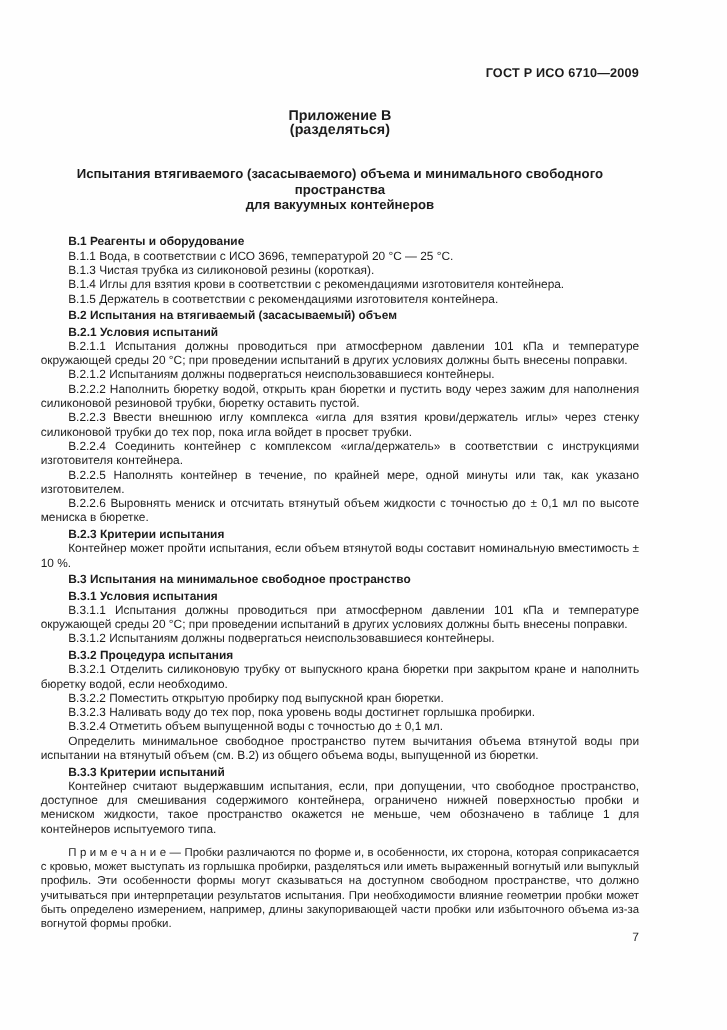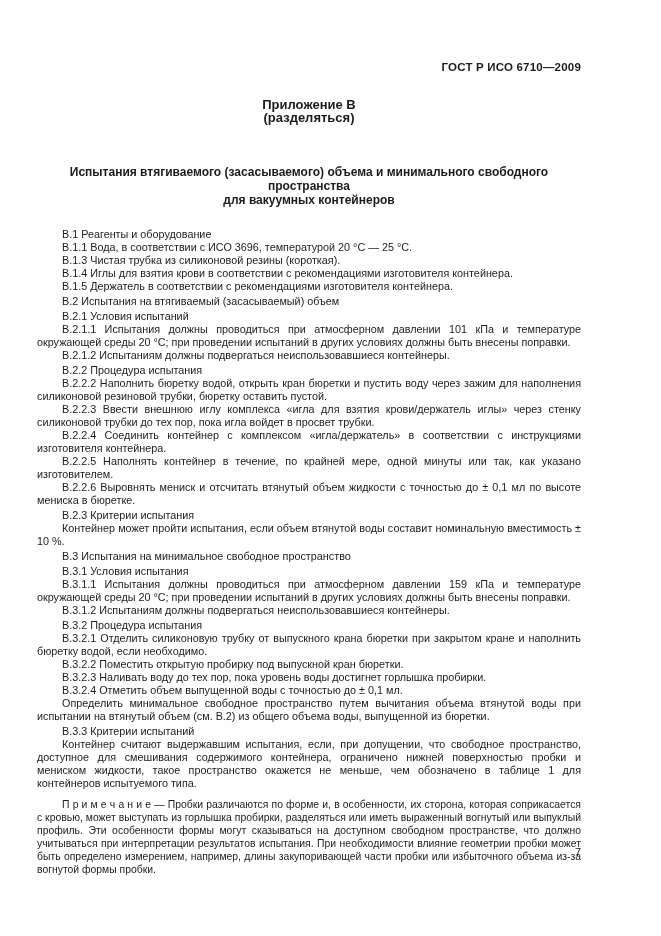--- a/index.html
+++ b/index.html
@@ -26,38 +26,38 @@
     letter-spacing: 0.2px;
   }
   .appendix {
     margin-top: 25px;
     text-align: center;
     font-size: 13px;
     font-weight: bold;
     line-height: 13px;
   }
   .doc-title {
-    margin-top: 41px;
+    margin-top: 27px;
     text-align: center;
     font-size: 12px;
     font-weight: bold;
     line-height: 14px;
   }
   .content {
     margin-top: 21px;
     font-size: 10.8px;
     line-height: 13px;
   }
   .content .p {
     text-indent: 25px;
     text-align: justify;
   }
   .content .h {
     text-indent: 25px;
-    font-weight: normal;
+    font-weight: bold;
     margin-top: 2px;
   }
   .content .note {
     text-indent: 25px;
     text-align: justify;
     font-size: 10.4px;
     line-height: 13px;
     margin-top: 8px;
   }
   .page-number {
@@ -87,31 +87,30 @@
     <div class="content">
         <div class="h">В.1 Реагенты и оборудование</div>
         <div class="p">В.1.1 Вода, в соответствии с ИСО 3696, температурой 20 °С — 25 °С.</div>
         <div class="p">В.1.3 Чистая трубка из силиконовой резины (короткая).</div>
         <div class="p">В.1.4 Иглы для взятия крови в соответствии с рекомендациями изготовителя контейнера.</div>
         <div class="p">В.1.5 Держатель в соответствии с рекомендациями изготовителя контейнера.</div>
         <div class="h">В.2 Испытания на втягиваемый (засасываемый) объем</div>
         <div class="h">В.2.1 Условия испытаний</div>
         <div class="p">В.2.1.1 Испытания должны проводиться при атмосферном давлении 101 кПа и температуре окружающей среды 20 °С; при проведении испытаний в других условиях должны быть внесены поправки.</div>
         <div class="p">В.2.1.2 Испытаниям должны подвергаться неиспользовавшиеся контейнеры.</div>
-        <div class="h">В.2.2 Процедура испытания</div>
         <div class="p">В.2.2.2 Наполнить бюретку водой, открыть кран бюретки и пустить воду через зажим для наполнения силиконовой резиновой трубки, бюретку оставить пустой.</div>
         <div class="p">В.2.2.3 Ввести внешнюю иглу комплекса «игла для взятия крови/держатель иглы» через стенку силиконовой трубки до тех пор, пока игла войдет в просвет трубки.</div>
         <div class="p">В.2.2.4 Соединить контейнер с комплексом «игла/держатель» в соответствии с инструкциями изготовителя контейнера.</div>
         <div class="p">В.2.2.5 Наполнять контейнер в течение, по крайней мере, одной минуты или так, как указано изготовителем.</div>
         <div class="p">В.2.2.6 Выровнять мениск и отсчитать втянутый объем жидкости с точностью до ± 0,1 мл по высоте мениска в бюретке.</div>
         <div class="h">В.2.3 Критерии испытания</div>
         <div class="p">Контейнер может пройти испытания, если объем втянутой воды составит номинальную вместимость ± 10 %.</div>
         <div class="h">В.3 Испытания на минимальное свободное пространство</div>
         <div class="h">В.3.1 Условия испытания</div>
-        <div class="p">В.3.1.1 Испытания должны проводиться при атмосферном давлении 159 кПа и температуре окружающей среды 20 °С; при проведении испытаний в других условиях должны быть внесены поправки.</div>
+        <div class="p">В.3.1.1 Испытания должны проводиться при атмосферном давлении 101 кПа и температуре окружающей среды 20 °С; при проведении испытаний в других условиях должны быть внесены поправки.</div>
         <div class="p">В.3.1.2 Испытаниям должны подвергаться неиспользовавшиеся контейнеры.</div>
         <div class="h">В.3.2 Процедура испытания</div>
         <div class="p">В.3.2.1 Отделить силиконовую трубку от выпускного крана бюретки при закрытом кране и наполнить бюретку водой, если необходимо.</div>
         <div class="p">В.3.2.2 Поместить открытую пробирку под выпускной кран бюретки.</div>
         <div class="p">В.3.2.3 Наливать воду до тех пор, пока уровень воды достигнет горлышка пробирки.</div>
         <div class="p">В.3.2.4 Отметить объем выпущенной воды с точностью до ± 0,1 мл.</div>
         <div class="p">Определить минимальное свободное пространство путем вычитания объема втянутой воды при испытании на втянутый объем (см. В.2) из общего объема воды, выпущенной из бюретки.</div>
         <div class="h">В.3.3 Критерии испытаний</div>
         <div class="p">Контейнер считают выдержавшим испытания, если, при допущении, что свободное пространство, доступное для смешивания содержимого контейнера, ограничено нижней поверхностью пробки и мениском жидкости, такое пространство окажется не меньше, чем обозначено в таблице 1 для контейнеров испытуемого типа.</div>
         <div class="note">П р и м е ч а н и е — Пробки различаются по форме и, в особенности, их сторона, которая соприкасается с кровью, может выступать из горлышка пробирки, разделяться или иметь выраженный вогнутый или выпуклый профиль. Эти особенности формы могут сказываться на доступном свободном пространстве, что должно учитываться при интерпретации результатов испытания. При необходимости влияние геометрии пробки может быть определено измерением, например, длины закупоривающей части пробки или избыточного объема из-за вогнутой формы пробки.</div>

